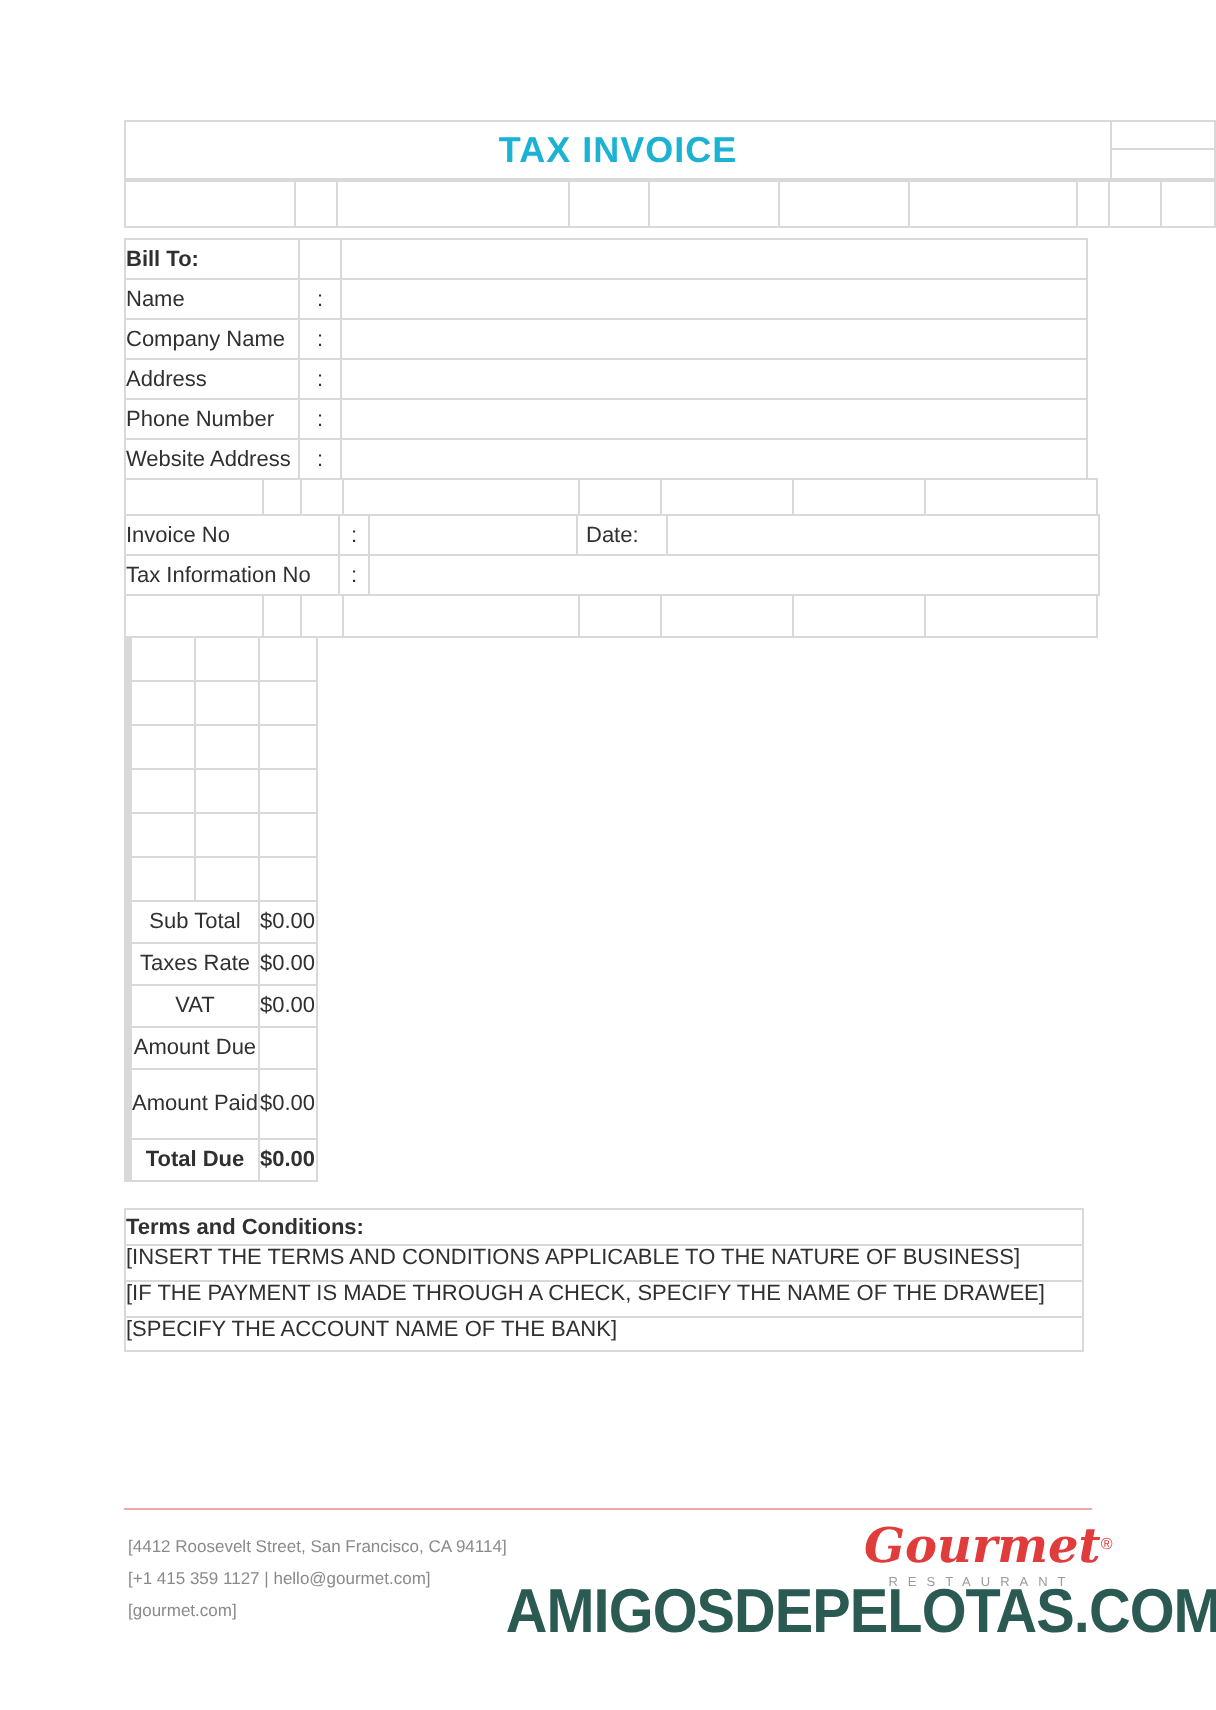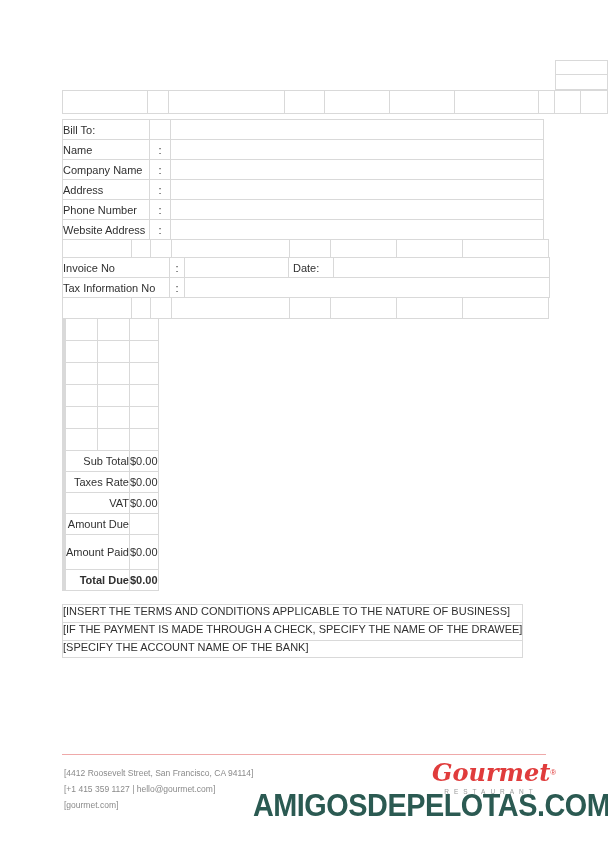--- a/index.html
+++ b/index.html
@@ -12,24 +12,24 @@
   .title-cell{display:flex;align-items:center;justify-content:center;}
   .title{font-size:18px;font-weight:bold;letter-spacing:.5px;color:var(--title,#1cb2d3);}
   table.grid{border-collapse:collapse;table-layout:fixed;}
   table.grid td,table.grid th{
     border:1px solid var(--grid,#d9d9d9);padding:0;font-size:11px;color:var(--text,#303030);
     overflow:visible;
   }
   .lbl{padding-left:3px;white-space:nowrap;text-align:left;}
   .ind{padding-left:7px;}
   .sep{text-align:center;}
-  .bold{font-weight:normal;}
+  .bold{font-weight:bold;}
   th{font-weight:bold;text-align:center;vertical-align:middle;line-height:13px;}
   th.left{text-align:left;padding-left:17px;}
-  .sum-lbl{padding-left:13px;white-space:nowrap;text-align:right;}
+  .sum-lbl{padding-left:13px;white-space:nowrap;text-align:center;}
   .sum-amt{text-align:center;}
   .total-row td{font-weight:bold;}
   .terms-head{font-weight:bold;padding-left:3px;vertical-align:middle;white-space:nowrap;text-align:left;}
   .term{font-size:10.5px;line-height:13px;padding:2px 4px 0 3px;vertical-align:top;text-align:left;}
   .footer-line{border-top:1px solid var(--footer_line,#efa9a9);height:0;}
   .footer-text div{font-size:8.5px;line-height:16px;color:var(--muted,#8a8a8a);white-space:nowrap;}
   .logo{width:118px;text-align:center;z-index:1;}
   .logo-name{
     font-family:"DejaVu Serif",serif;font-style:italic;font-weight:bold;
     font-size:24px;color:var(--logo,#e03c3c);line-height:26px;
@@ -41,20 +41,23 @@
     font-size:31px;font-weight:bold;letter-spacing:-.5px;
     color:var(--watermark,#2b5a52);
     transform:scaleX(.93);transform-origin:right center;
   }
 </style>
 </head>
 <body>
 
 <div class="sheet">
 
+  <div class="abs cell title-cell" style="left:62px;top:60px;width:494px;height:30px">
+    <span class="title">TAX INVOICE</span>
+  </div>
   <div class="abs cell" style="left:555px;top:60px;width:53px;height:15px"></div>
   <div class="abs cell" style="left:555px;top:74px;width:53px;height:16px"></div>
 
   <table class="abs grid" style="left:62px;top:90px">
     <tbody>
         <tr style="height:23px">
       <td style="width:86px"></td>
       <td style="width:20px"></td>
       <td style="width:117px"></td>
       <td style="width:40px"></td>
@@ -240,20 +243,23 @@
           <td></td>
           <td></td>
       <td class="sum-lbl" colspan="2">Total Due</td>
       <td class="sum-amt">$0.00</td>
     </tr>
   </tbody>
     </table>
 
   <table class="abs grid" style="left:62px;top:604px">
     <tbody>
+        <tr style="height:18px">
+      <td class="terms-head" style="width:478px">Terms and Conditions:</td>
+    </tr>
     <tr style="height:18px">
       <td class="term">[INSERT THE TERMS AND CONDITIONS APPLICABLE TO THE NATURE OF BUSINESS]</td>
     </tr>
     <tr style="height:18px">
       <td class="term">[IF THE PAYMENT IS MADE THROUGH A CHECK, SPECIFY THE NAME OF THE DRAWEE]</td>
     </tr>
     <tr style="height:17px">
       <td class="term">[SPECIFY THE ACCOUNT NAME OF THE BANK]</td>
     </tr>
   </tbody>

